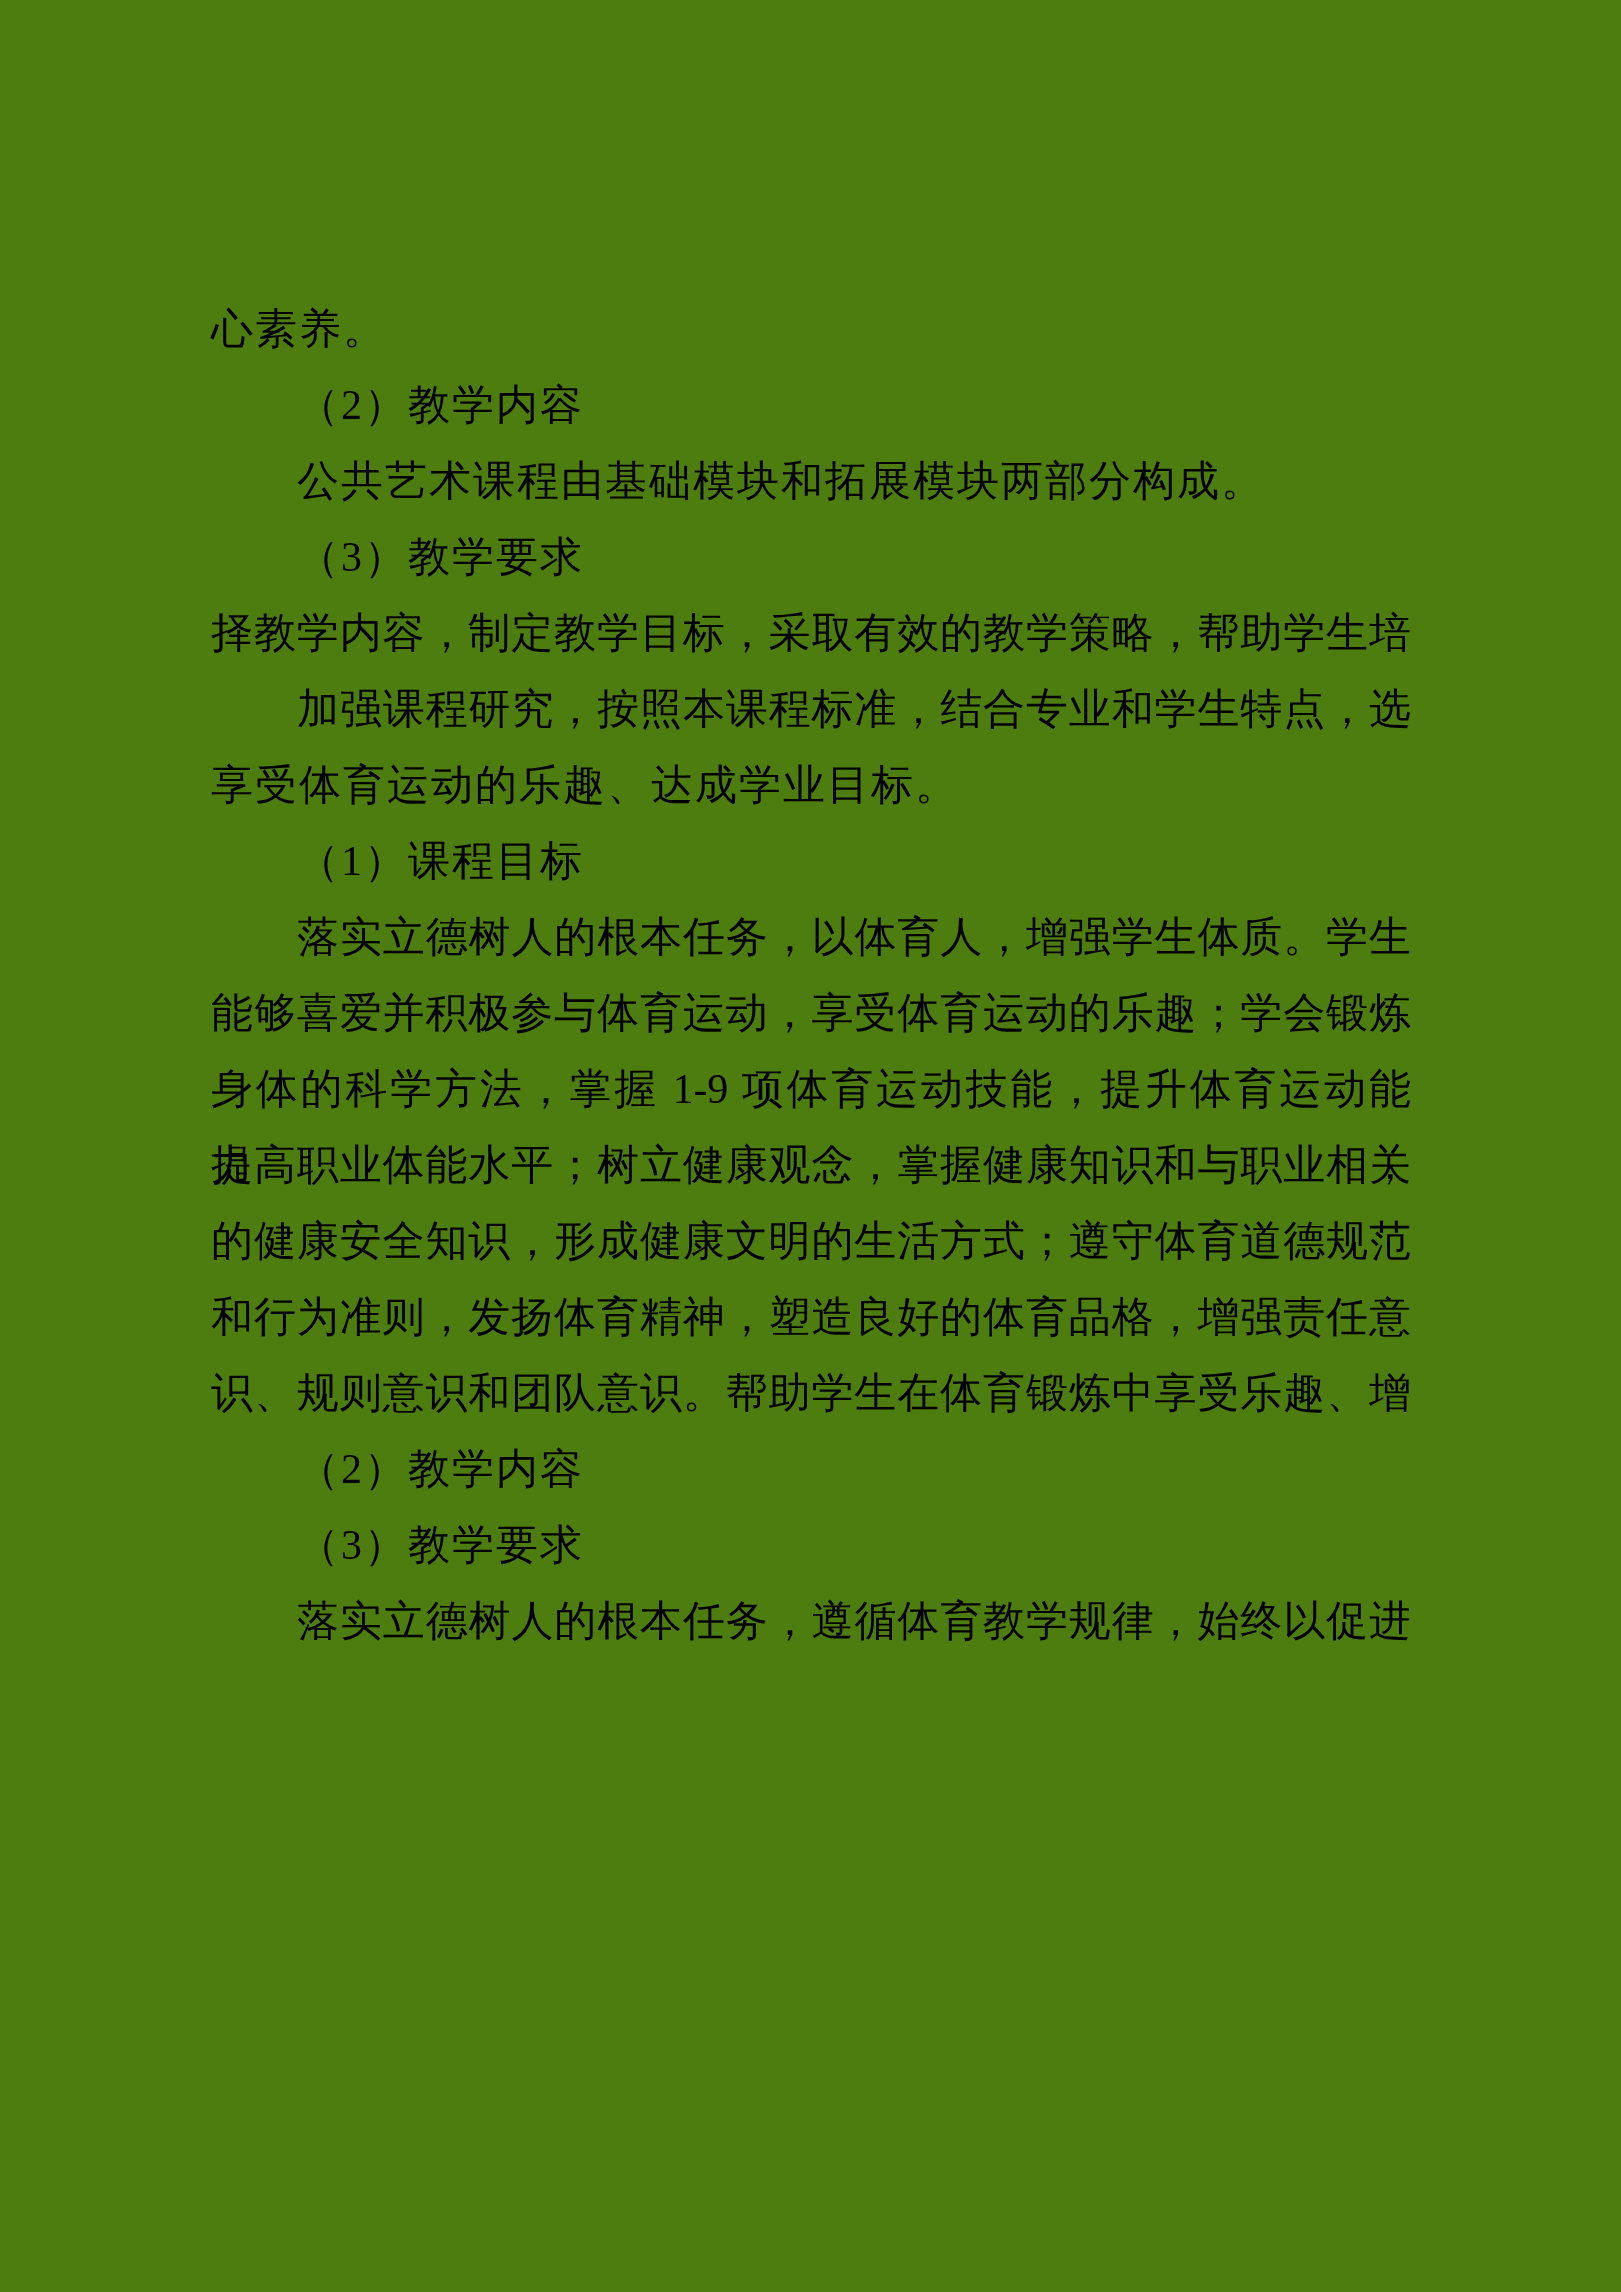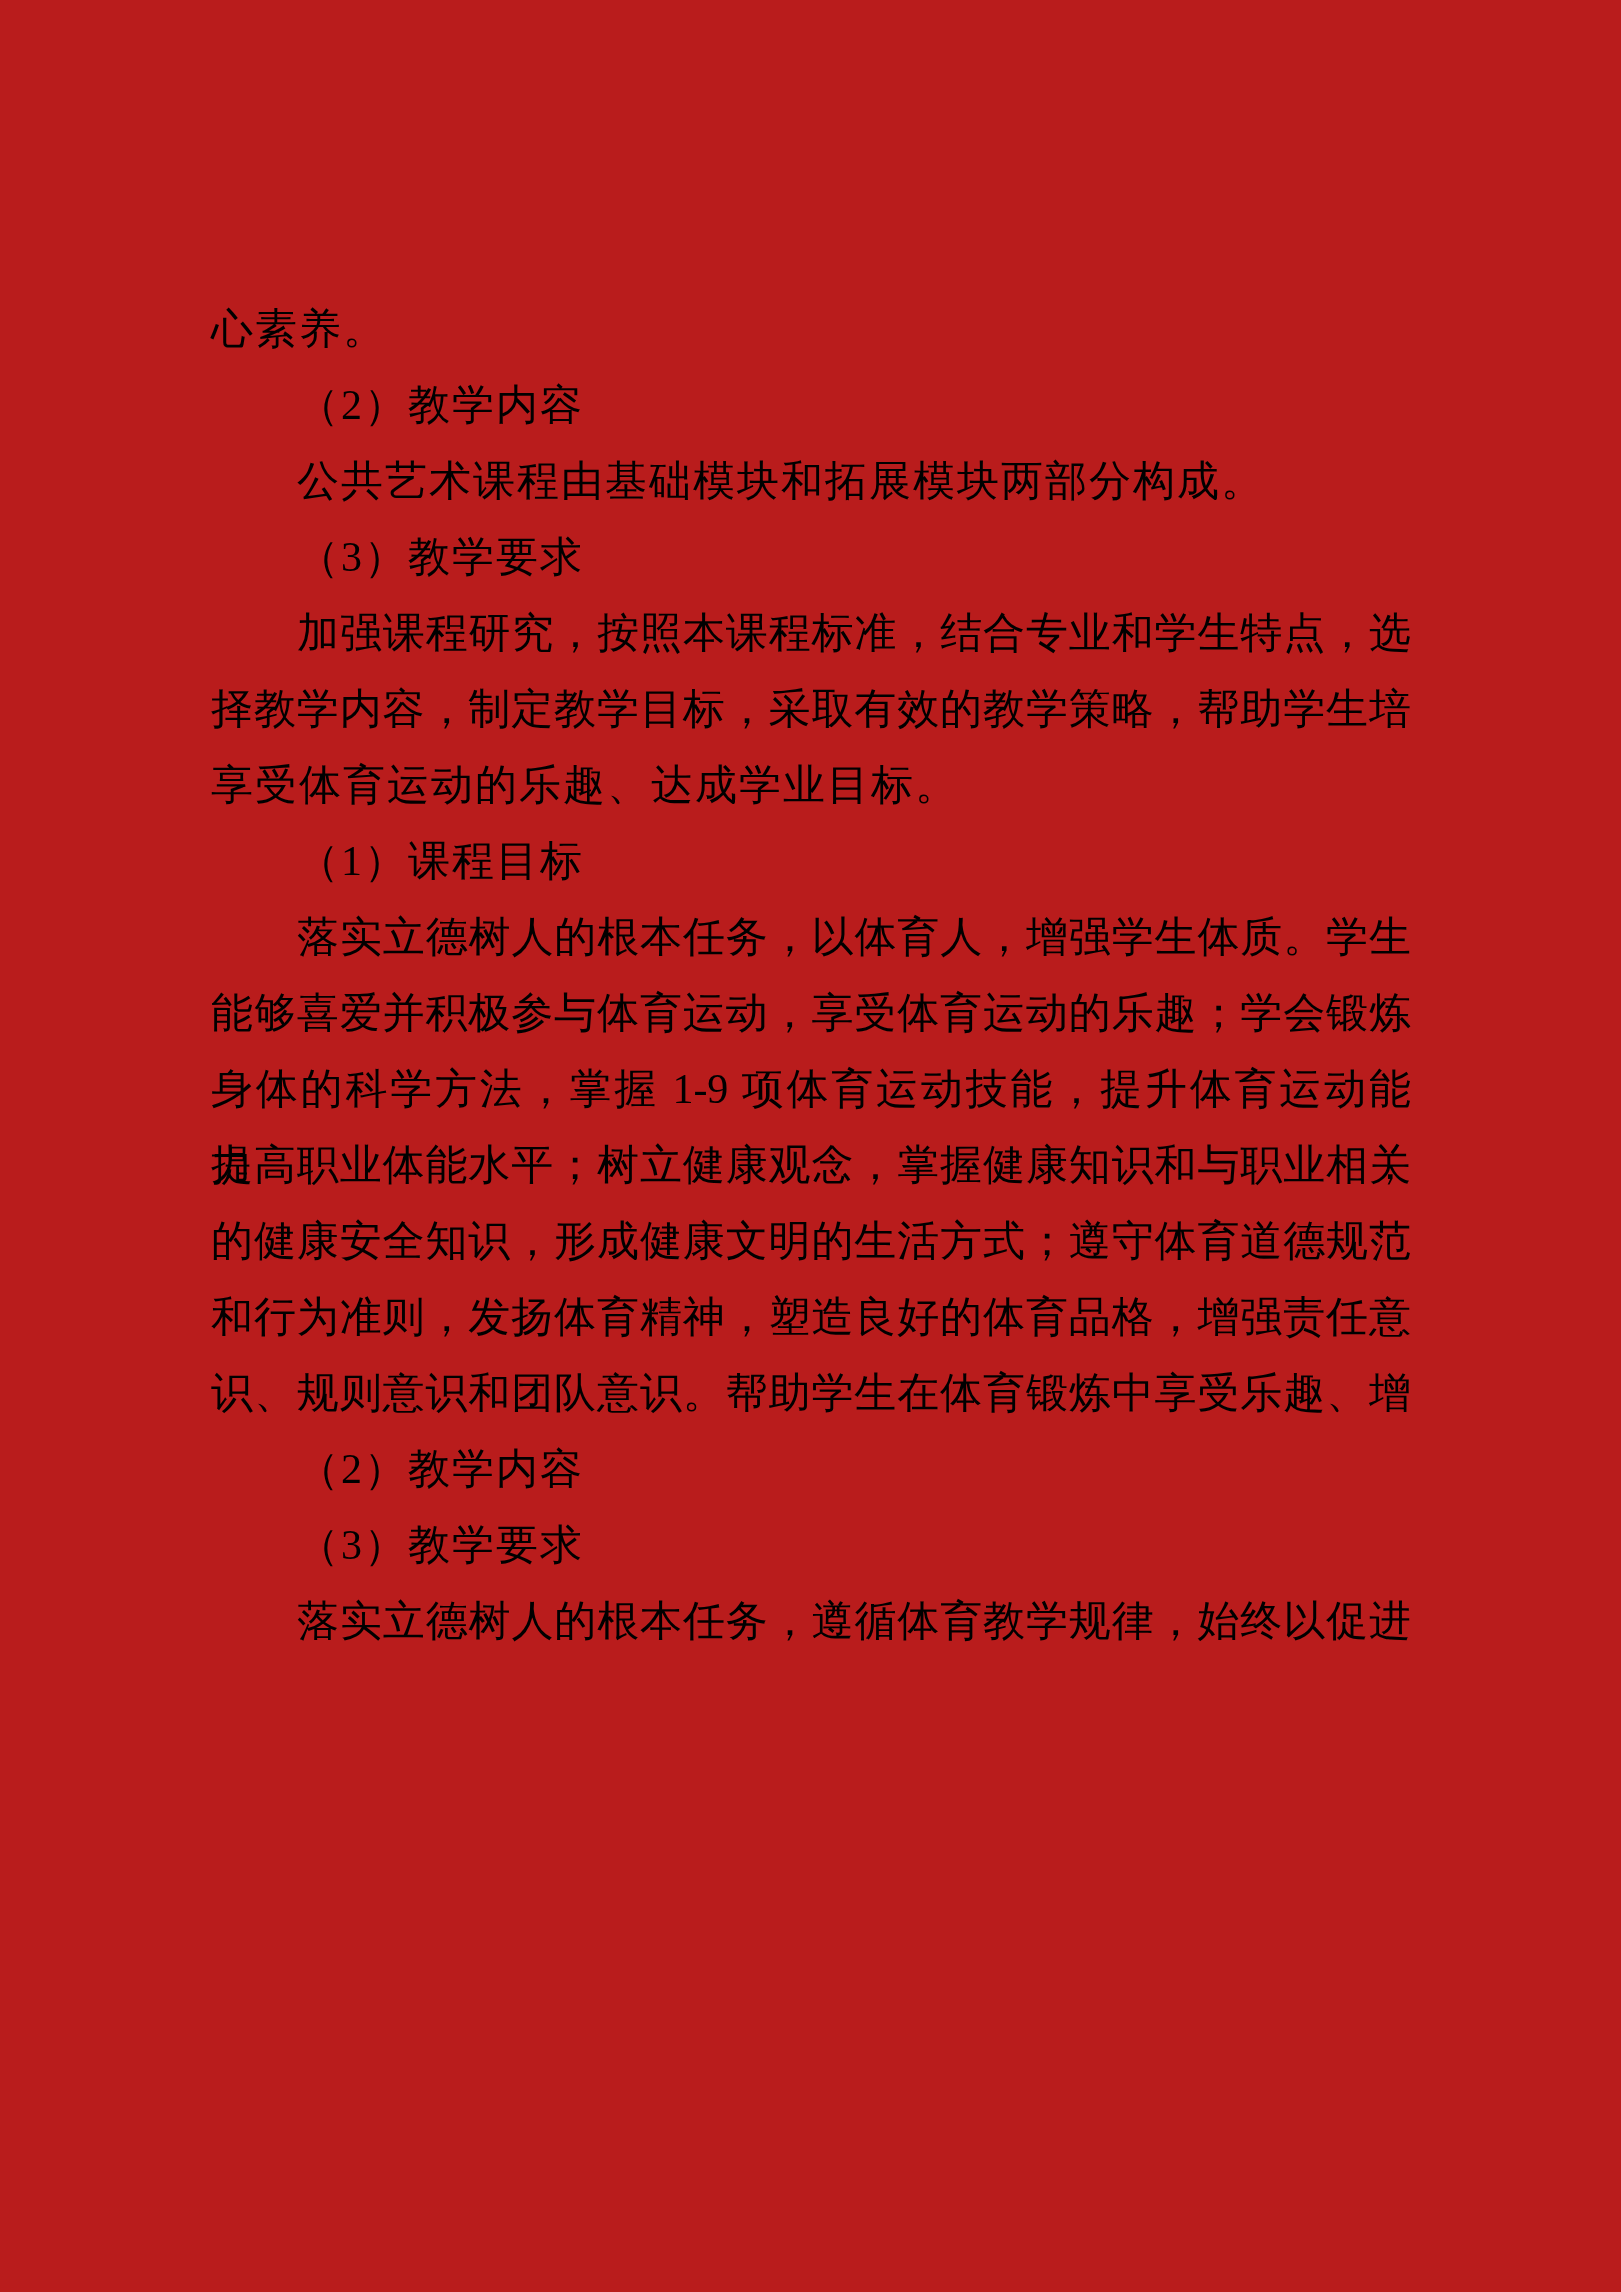--- a/index.html
+++ b/index.html
@@ -4,21 +4,21 @@
 <style>
   html, body {
     margin: 0;
     padding: 0;
     background: #ffffff;
   }
   .page {
     position: relative;
     width: 1621px;
     height: 2293px;
-    background: #b91c1c;
+    background: #4d7c0f;
     overflow: hidden;
     font-family: "Liberation Serif", serif;
   }
   .text-block {
     position: absolute;
     left: 211px;
     top: 291px;
     width: 1200px;
   }
   .line {
@@ -45,22 +45,22 @@
 </style>
 </head>
 <body>
 
 <div class="page">
   <div class="text-block">
       <div class="line">心素养。</div>
       <div class="line indent">（2）教学内容</div>
       <div class="line indent">公共艺术课程由基础模块和拓展模块两部分构成。</div>
       <div class="line indent">（3）教学要求</div>
+      <div class="line justify">择教学内容，制定教学目标，采取有效的教学策略，帮助学生培</div>
       <div class="line indent justify">加强课程研究，按照本课程标准，结合专业和学生特点，选</div>
-      <div class="line justify">择教学内容，制定教学目标，采取有效的教学策略，帮助学生培</div>
       <div class="line">享受体育运动的乐趣、达成学业目标。</div>
       <div class="line indent">（1）课程目标</div>
       <div class="line indent justify">落实立德树人的根本任务，以体育人，增强学生体质。学生</div>
       <div class="line justify">能够喜爱并积极参与体育运动，享受体育运动的乐趣；学会锻炼</div>
       <div class="line justify">身体的科学方法，掌握 1-9 项体育运动技能，提升体育运动能力，</div>
       <div class="line justify">提高职业体能水平；树立健康观念，掌握健康知识和与职业相关</div>
       <div class="line justify">的健康安全知识，形成健康文明的生活方式；遵守体育道德规范</div>
       <div class="line justify">和行为准则，发扬体育精神，塑造良好的体育品格，增强责任意</div>
       <div class="line justify">识、规则意识和团队意识。帮助学生在体育锻炼中享受乐趣、增</div>
       <div class="line indent">（2）教学内容</div>

